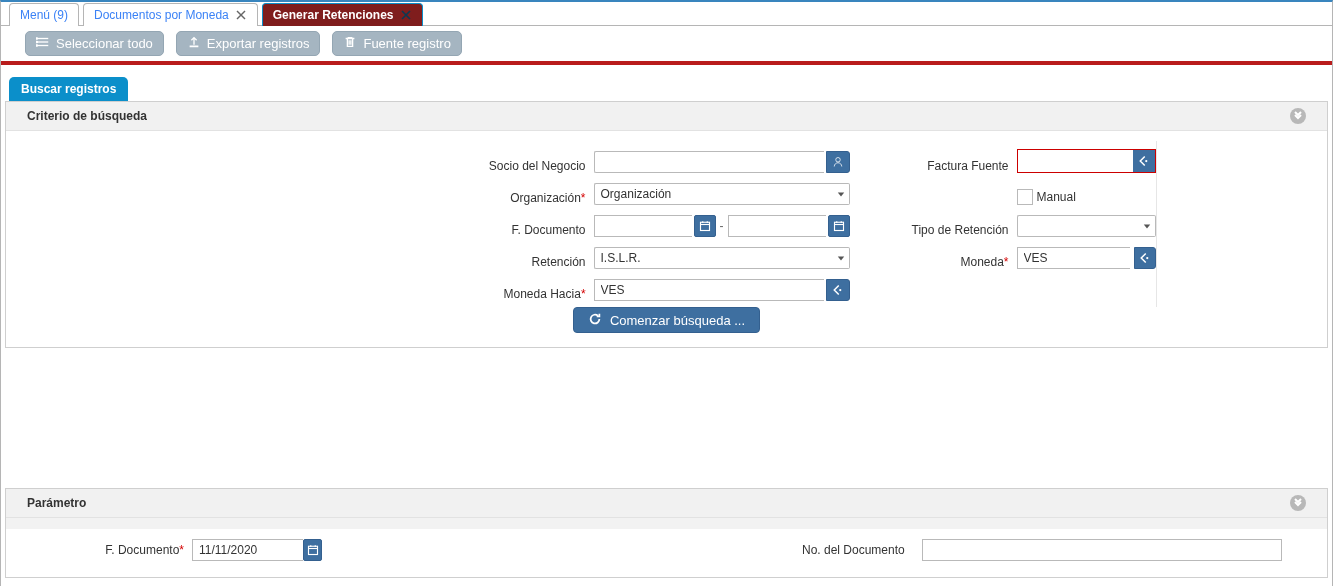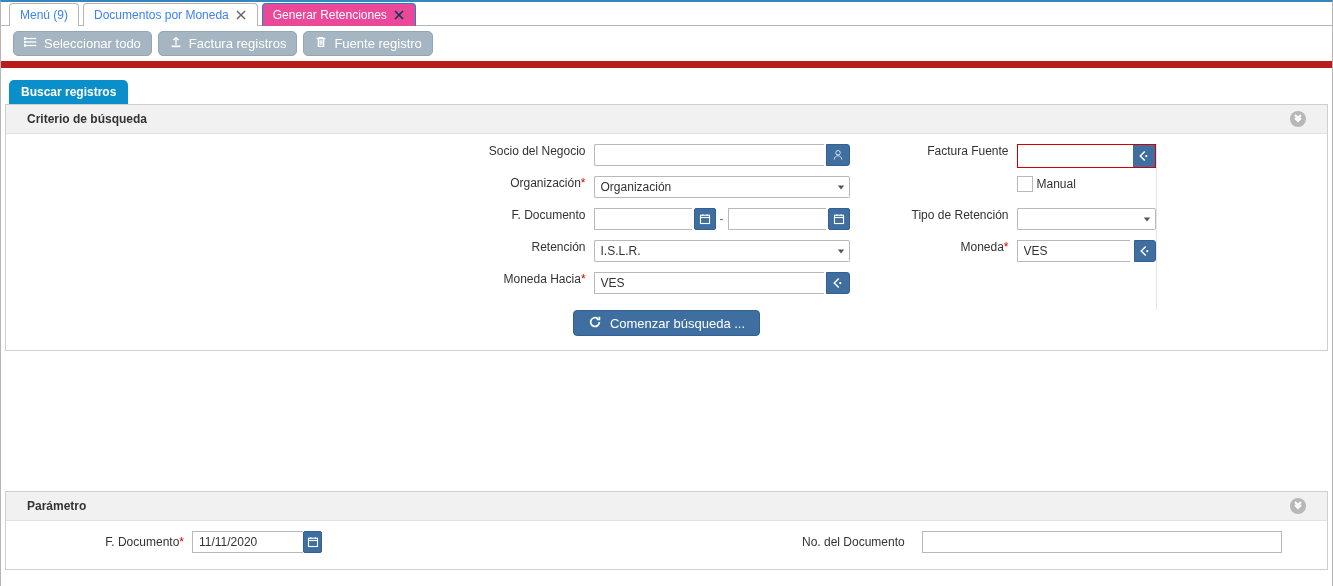--- a/index.html
+++ b/index.html
@@ -31,39 +31,39 @@
     color: #3b82f6;
     border: 1px solid #b5b5b5;
     border-bottom: none;
     border-radius: 4px 4px 0 0;
     background: #fff;
     position: relative;
     top: 1px;
     height: 23px;
   }
   .tab.active {
-    background: #ec4899;
+    background: #7f1d1d;
     color: #fff;
     border-color: #0b8fca;
-    font-weight: normal;
+    font-weight: bold;
   }
   .tab-close {
     width: 12px; height: 12px;
     display: inline-flex;
     align-items: center; justify-content: center;
   }
   .tab-close svg { width: 10px; height: 10px; }
   
   .toolbar {
     display: flex;
     align-items: center;
-    gap: 6px;
-    padding: 5px 12px;
-    background: #fff;
-    border-bottom: 7px solid #b91c1c;
+    gap: 12px;
+    padding: 5px 24px;
+    background: #fff;
+    border-bottom: 4px solid #b91c1c;
   }
   .tbtn {
     display: inline-flex;
     align-items: center;
     gap: 6px;
     background: #a5b5c1;
     color: #fff;
     border: 1px solid #94a6b3;
     border-radius: 5px;
     padding: 4px 10px;
@@ -117,21 +117,21 @@
   }
   
   .form-area {
     width: 980px;
     margin: 0 auto;
     border-right: 1px solid #e6e6e6;
     padding-bottom: 6px;
   }
   .form-row {
     display: flex;
-    align-items: flex-start;
+    align-items: flex-end;
     min-height: 32px;
   }
   .lbl {
     text-align: right;
     padding-right: 8px;
     color: #333;
     font-size: 12px;
     line-height: 1.2;
   }
   .lbl .req { color: #d40000; }
@@ -187,20 +187,21 @@
     background:#3e6fa0;color:#fff;border:1px solid #34608f;border-radius:4px;
     padding:5px 14px;font-size:13px;height:26px;
   }
   .search-btn svg{width:14px;height:14px;stroke:#fff;fill:none;stroke-width:2;}
   
   .blank-area{height:140px;background:#fff;}
   
   .param-body {
     background:#fff;
     padding: 10px 0 16px 0;
+    margin-top: 11px;
   }
   .param-row{display:flex;align-items:center;}
   .param-lbl-1{width:186px;text-align:right;padding-right:8px;}
   .param-ctrl-1{width:130px;display:flex;align-items:flex-end;}
   .param-spacer{flex:0 0 480px;}
   .param-lbl-2{width:120px;text-align:left;padding-right:8px;}
   .param-ctrl-2{width:360px;}
   
   .bottom-btns{
     display:flex;justify-content:center;gap:8px;
@@ -252,21 +253,21 @@
     </span>
     <span>Seleccionar todo</span>
   </button>
   <button class="tbtn">
     <span>
       <svg viewBox="0 0 16 16">
             <path d="M8 11 V3 M5 6 L8 3 L11 6"></path>
             <path d="M3 12 h10 v2 h-10z" fill="#fff" stroke="none"></path>
           </svg>
     </span>
-    <span>Factura registros</span>
+    <span>Exportar registros</span>
   </button>
   <button class="tbtn">
     <span>
       <svg viewBox="0 0 16 16">
             <path d="M3 4 h10 M5 4 v9 h6 v-9 M6 4 v-1 h4 v1"></path>
             <line x1="7" y1="6" x2="7" y2="11"></line>
             <line x1="9" y1="6" x2="9" y2="11"></line>
           </svg>
     </span>
     <span>Fuente registro</span>

